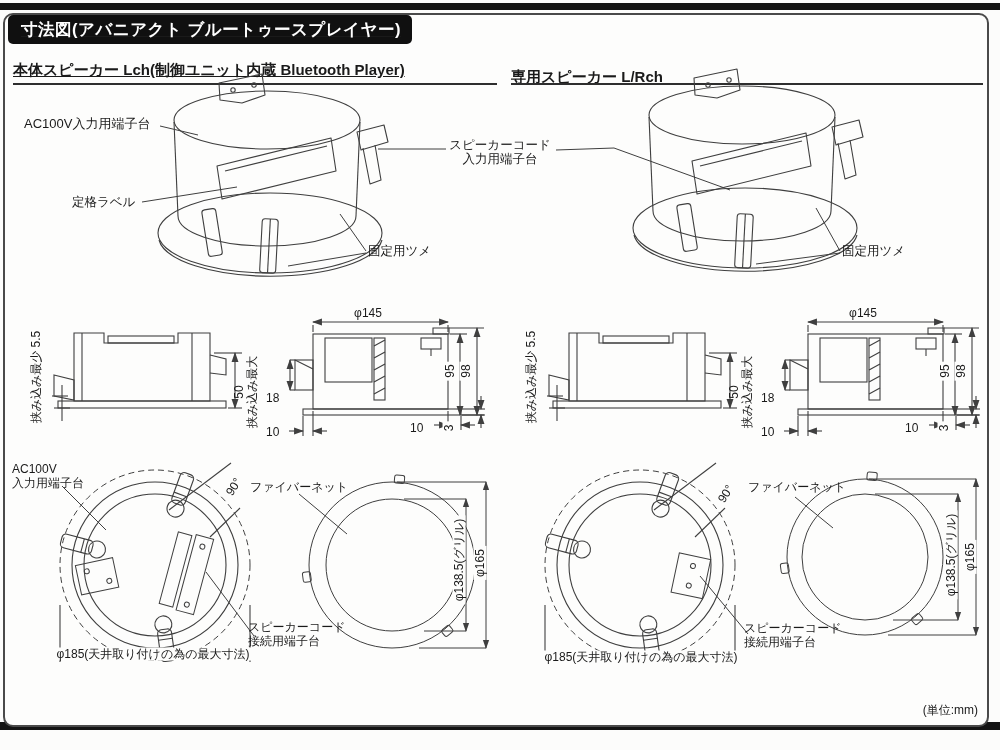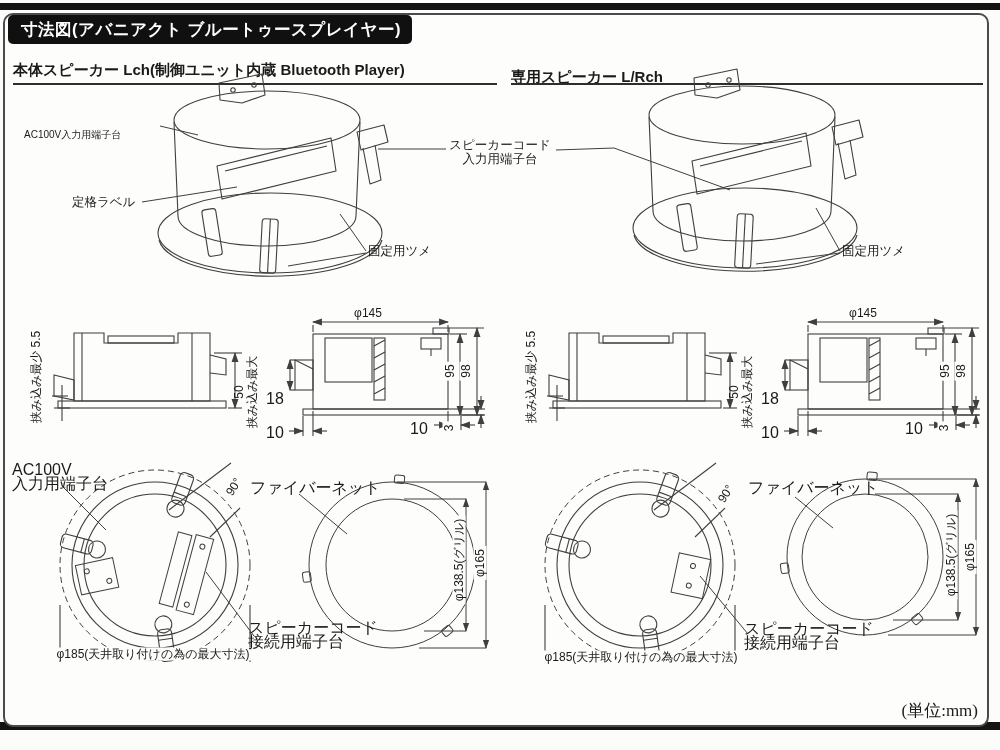--- a/index.html
+++ b/index.html
@@ -1,33 +1,33 @@
 <!DOCTYPE html>
 <html><head>
 <meta charset="utf-8">
 <style>
   html,body{margin:0;padding:0;}
   body{width:1000px;height:750px;position:relative;background:#fcfcfb;
        font-family:"Liberation Sans","DejaVu Sans",sans-serif;color:#1a1a1a;
        overflow:hidden;-webkit-font-smoothing:antialiased;}
-  .abs{position:absolute;}
+  .abs{position:absolute;text-decoration:underline;}
   .scanbar{left:0;width:1000px;background:#141414;}
   .sheet{left:3px;top:13px;width:982px;height:710px;border:2px solid #4a4a4a;border-radius:10px;background:#fdfdfc;}
   .badge{left:8px;top:15px;width:404px;height:29px;background:#101010;border-radius:5px;}
   .badge-text{color:#ffffff;font-size:16.5px;font-weight:bold;line-height:29px;padding-left:13px;letter-spacing:.5px;white-space:nowrap;}
   .sec-header{font-size:15px;font-weight:bold;white-space:nowrap;}
   .sec-rule{height:0;border-top:2px solid #2e2e2e;}
-  .lbl{position:absolute;font-size:16px;line-height:13.5px;white-space:nowrap;}
+  .lbl{position:absolute;font-size:12px;line-height:13.5px;white-space:nowrap;}
   .pin{position:absolute;width:0;height:0;overflow:visible;font-size:12px;line-height:13px;}
   .pin>.t{position:absolute;display:inline-block;white-space:nowrap;transform:translate(-50%,-50%);}
   .pin>.t.r90{transform:translate(-50%,-50%) rotate(-90deg);}
   .pin>.t.r58{transform:translate(-50%,-50%) rotate(-58deg);}
   .pin .two div{text-align:center;}
   .bgw{background:#fdfdfc;padding:0 3px;}
-  .unit{font-size:17px;font-family:Liberation Serif, serif;}
+  .unit{font-size:12px;}
   svg{position:absolute;left:0;top:0;}
   .ln{stroke:#3f3f3f;stroke-width:1;fill:none;}
 </style>
 </head>
 <body>
 
 <div class="abs scanbar" style="top:3px;height:7px;"></div>
 <div class="abs scanbar" style="top:722px;height:8px;"></div>
 <div class="abs sheet"></div>
 
@@ -238,21 +238,21 @@
 
     <line x1="875" y1="494" x2="958" y2="494"></line>
     <line x1="893" y1="620" x2="958" y2="620"></line>
     <line x1="958" y1="494" x2="958" y2="620" marker-start="url(#arw)" marker-end="url(#arw)"></line>
     <line x1="869" y1="479" x2="976" y2="479"></line>
     <line x1="888" y1="635" x2="976" y2="635"></line>
     <line x1="976" y1="479" x2="976" y2="635" marker-start="url(#arw)" marker-end="url(#arw)"></line>
   </g>
 </svg>
 
-<div class="lbl" style="left:24px;top:117px;font-size:10px;margin-top:11px;">AC100V入力用端子台</div>
+<div class="lbl" style="left:24px;top:117px;font-size:13px;">AC100V入力用端子台</div>
 <div class="lbl" style="left:72px;top:196px;font-size:12.5px;text-align:center;">定格ラベル</div>
 <div class="lbl" style="left:368px;top:245px;font-size:12.5px;">固定用ツメ</div>
 <div class="lbl" style="left:440px;top:139px;width:120px;text-align:center;font-size:12.5px;">
   <div>スピーカーコード</div>
   <div>入力用端子台</div>
 </div>
 <div class="lbl" style="left:842px;top:245px;font-size:12.5px;">固定用ツメ</div>
 
 <div class="pin" style="left:36px;top:377px;">
     <span class="t r90">挟み込み最少 5.5</span>

